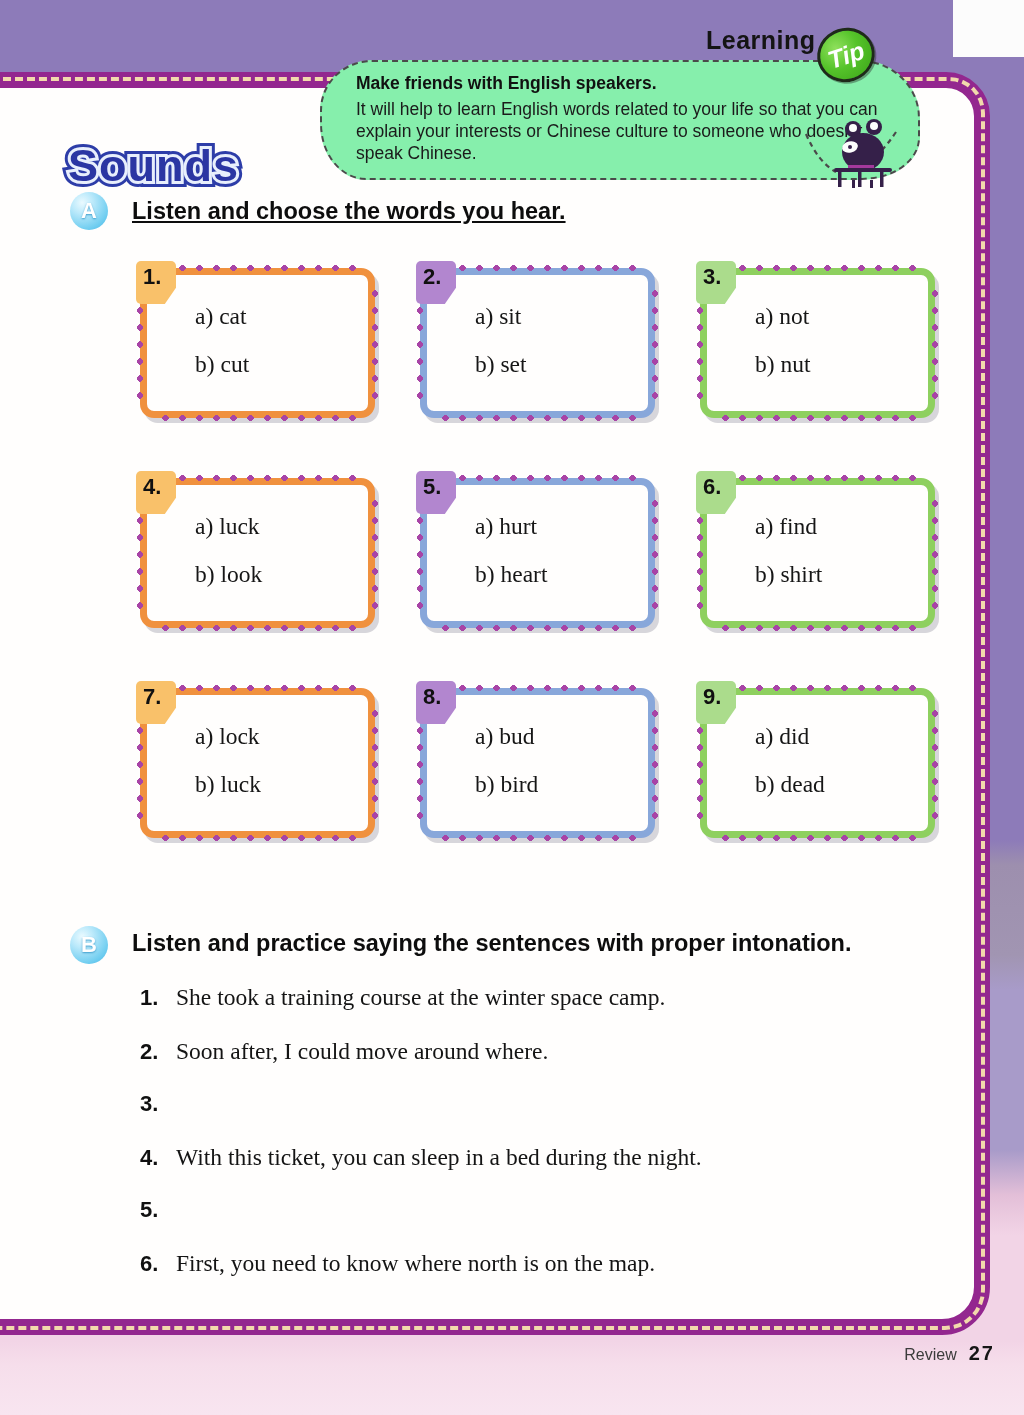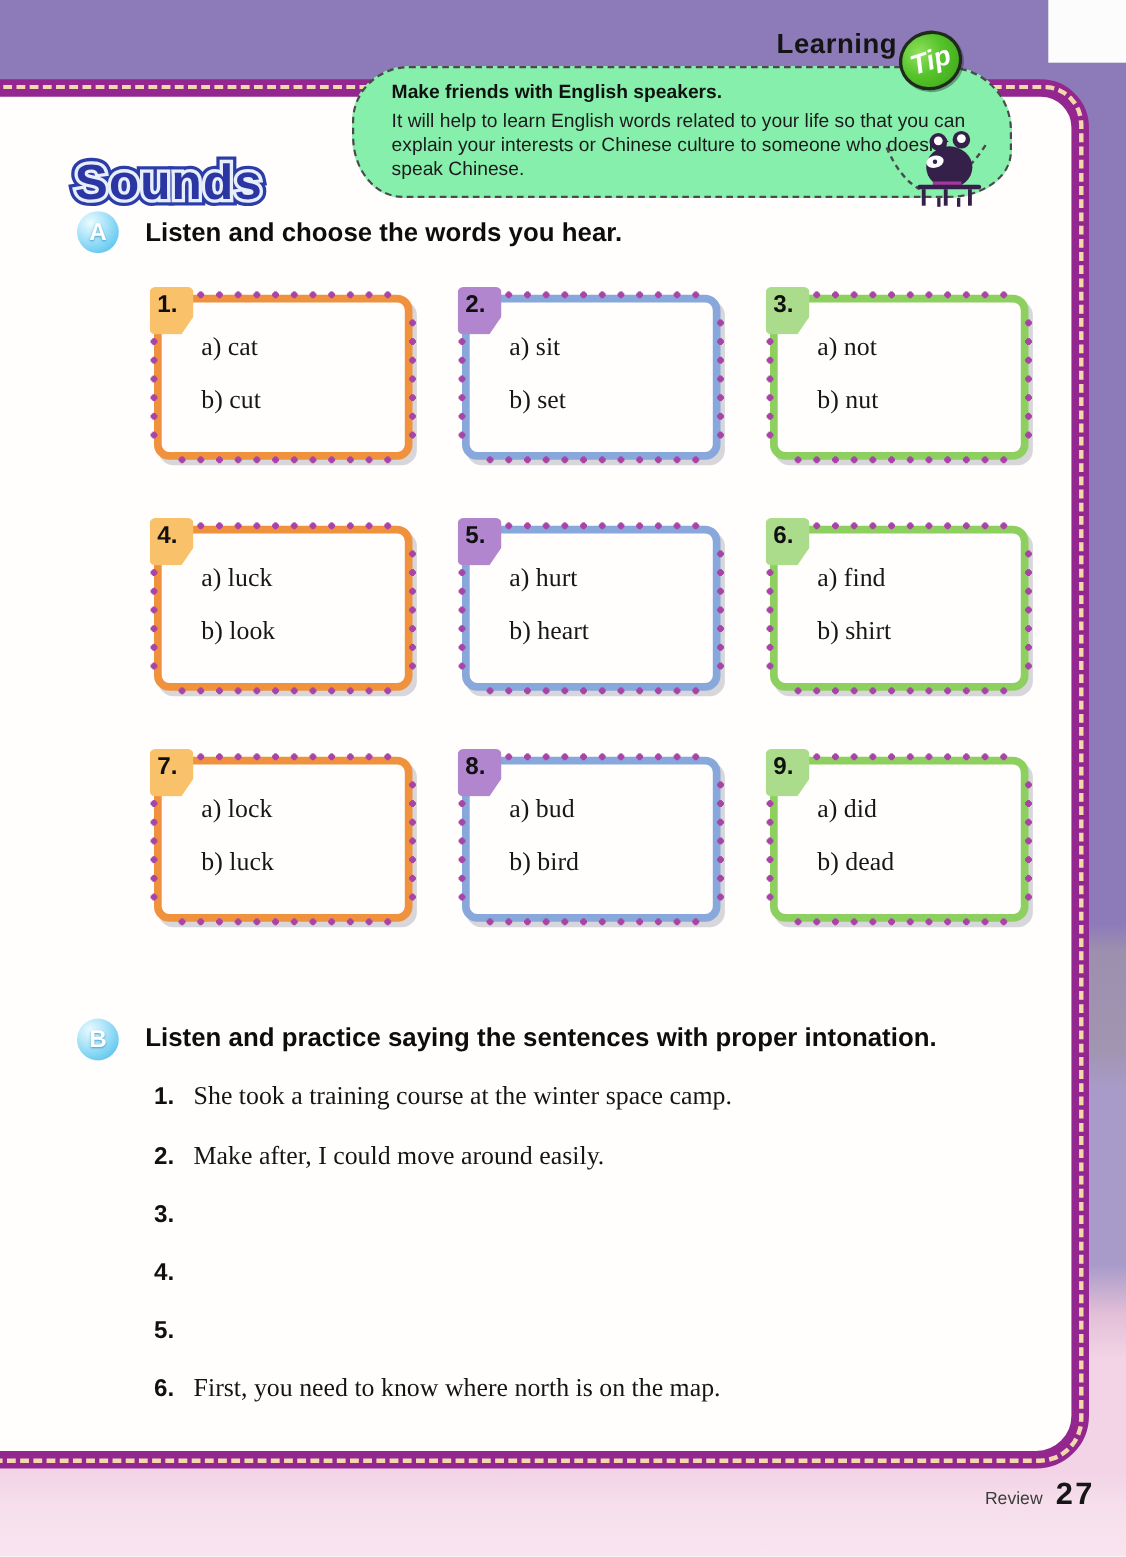--- a/index.html
+++ b/index.html
@@ -75,21 +75,21 @@
   .badge{
     position:absolute;width:38px;height:38px;border-radius:50%;z-index:3;
     background:radial-gradient(circle at 32% 28%, #eafaff 0%, #bdeafb 28%, #6fcdf0 72%, #45b3e4 100%);
     color:#fff;font-weight:bold;font-size:22px;
     display:flex;align-items:center;justify-content:center;
     text-shadow:0 1px 2px rgba(50,150,200,.9);
   }
   .badge-a{left:70px;top:192px;}
   .badge-b{left:70px;top:926px;}
   .instruction{position:absolute;z-index:3;font-size:23.5px;font-weight:bold;color:#0d0d0d;}
-  .instr-a{left:132px;top:198px;}
+  .instr-a{left:132px;top:198px;text-decoration:underline;}
   .instr-b{left:132px;top:930px;}
 
   
   .grid{
     position:absolute;left:140px;top:268px;z-index:3;
     display:grid;grid-template-columns:repeat(3,235px);
     column-gap:45px;row-gap:60px;
   }
   .wordbox{
     position:relative;width:235px;height:150px;box-sizing:border-box;
@@ -116,35 +116,35 @@
       background-size:17px 8px;background-repeat:repeat-x;background-position:0 50%;}
   .dh.top{top:-11px;}
   .dh.bot{bottom:-11px;}
   .dv{top:10px;bottom:10px;width:8px;
       background-image:radial-gradient(circle 3.2px at center,#a844a6 97%,transparent 100%);
       background-size:8px 17px;background-repeat:repeat-y;background-position:50% 0;}
   .dv.lft{left:-11px;}
   .dv.rgt{right:-11px;}
   .opt{
     font-family:"Liberation Serif", serif;
-    font-size:23.5px;color:#161616;margin-left:36px;
+    font-size:23.5px;color:#161616;margin-left:48px;
   }
   .opt-a{margin-top:28px;}
   .opt-b{margin-top:21px;}
 
   
   .sentences{position:absolute;left:140px;top:984px;z-index:3;width:830px;}
   .sentence-row{display:flex;align-items:baseline;margin-bottom:26.5px;}
   .sent-num{flex:0 0 36px;font-size:22px;font-weight:bold;color:#101010;}
   .sent-text{font-family:"Liberation Serif", serif;font-size:23.5px;color:#141414;white-space:nowrap;}
 
   
   .footer{position:absolute;left:0;top:1342px;width:995px;text-align:right;z-index:3;}
   .review-label{font-size:16px;color:#3c3c3c;margin-right:12px;}
-  .page-number{font-size:28px;font-weight:bold;color:#161616;letter-spacing:2px;}
+  .page-number{font-size:20px;font-weight:bold;color:#161616;letter-spacing:2px;}
 </style>
 </head>
 <body>
 
 <div class="corner-white"></div>
 
 <div class="card"></div>
 
 <div class="learning-label">Learning</div>
 <div class="tip-badge">Tip</div>
@@ -279,27 +279,28 @@
 <div class="badge badge-b">B</div>
 <div class="instruction instr-b">Listen and practice saying the sentences with proper intonation.</div>
 
 <div class="sentences">
   <div class="sentence-row">
     <span class="sent-num">1.</span>
     <span class="sent-text">She took a training course at the winter space camp.</span>
   </div>
   <div class="sentence-row">
     <span class="sent-num">2.</span>
-    <span class="sent-text">Make after, I could move around easily.</span>
+    <span class="sent-text">Soon after, I could move around where.</span>
   </div>
   <div class="sentence-row">
     <span class="sent-num">3.</span>
   </div>
   <div class="sentence-row">
     <span class="sent-num">4.</span>
+    <span class="sent-text">With this ticket, you can sleep in a bed during the night.</span>
   </div>
   <div class="sentence-row">
     <span class="sent-num">5.</span>
   </div>
   <div class="sentence-row">
     <span class="sent-num">6.</span>
     <span class="sent-text">First, you need to know where north is on the map.</span>
   </div>
 </div>
 

